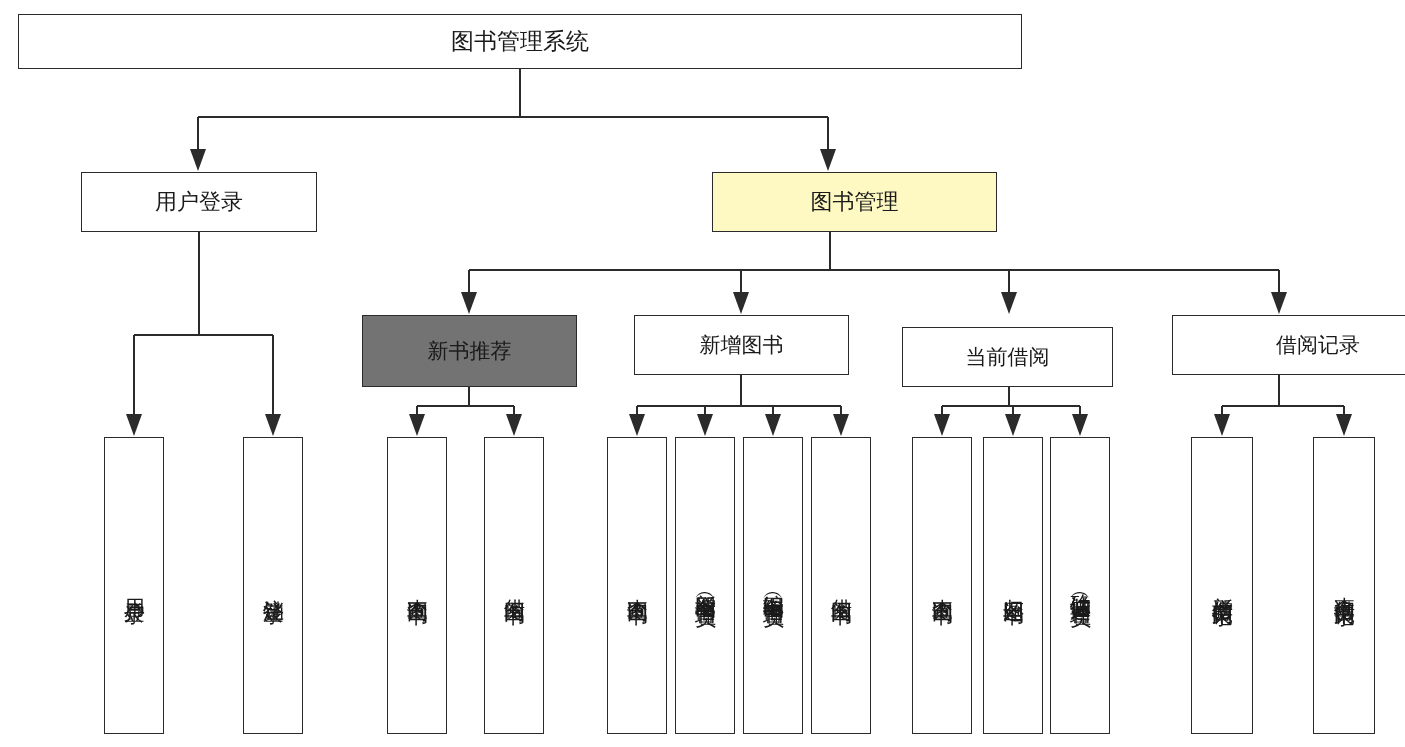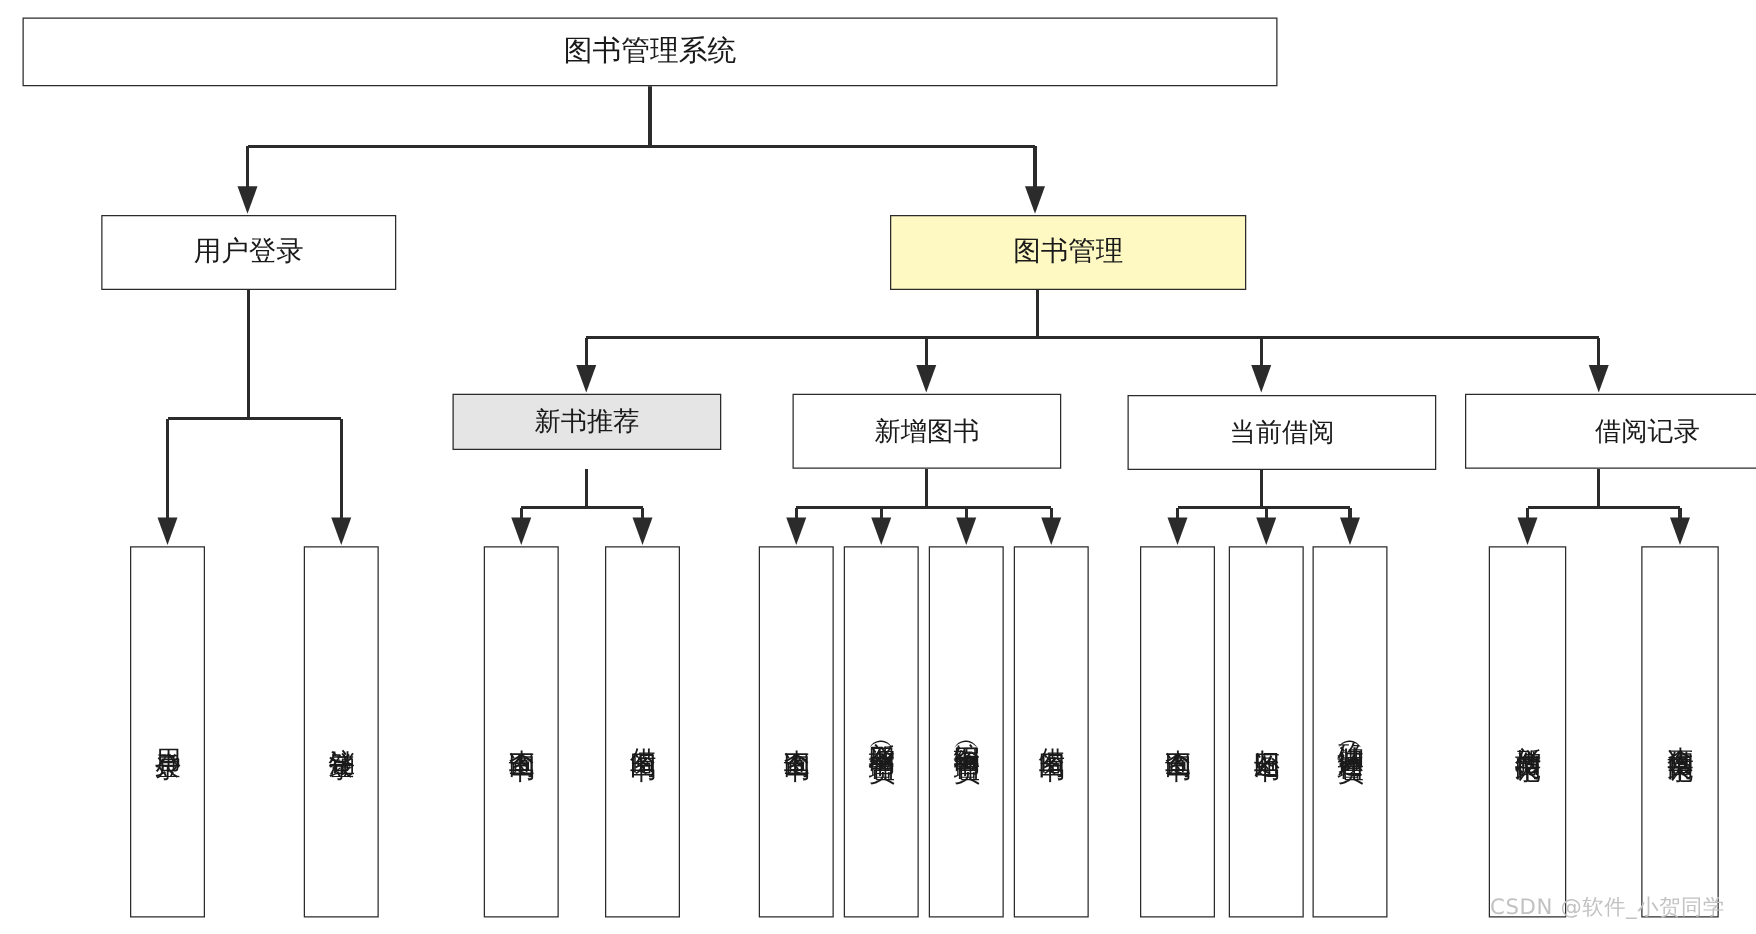--- a/index.html
+++ b/index.html
@@ -122,27 +122,27 @@
   <div id="node-layer">
       <div class="node-box node-root" style="left: 18px; top: 14px; width: 1004px; height: 55px; border-color: rgb(43, 43, 43); background: rgb(255, 255, 255);">
         <div class="node-label" style="color: rgb(26, 26, 26);">图书管理系统</div>
       </div>
       <div class="node-box node-l2" style="left: 81px; top: 172px; width: 236px; height: 60px; border-color: rgb(43, 43, 43); background: rgb(255, 255, 255);">
         <div class="node-label" style="color: rgb(26, 26, 26);">用户登录</div>
       </div>
       <div class="node-box node-l2" style="left: 712px; top: 172px; width: 285px; height: 60px; border-color: rgb(43, 43, 43); background: #fef9c3;">
         <div class="node-label" style="color: rgb(26, 26, 26);">图书管理</div>
       </div>
-      <div class="node-box node-l3" style="left: 362px; top: 315px; width: 215px; height: 45px; border-color: rgb(43, 43, 43); background: #e5e5e5; align-items: center;">
+      <div class="node-box node-l3" style="left: 362px; top: 315px; width: 215px; height: 72px; border-color: rgb(43, 43, 43); background: #737373; align-items: center;">
         <div class="node-label" style="color: rgb(26, 26, 26);">新书推荐</div>
       </div>
       <div class="node-box node-l3" style="left: 634px; top: 315px; width: 215px; height: 60px; border-color: rgb(43, 43, 43); background: rgb(255, 255, 255);">
         <div class="node-label" style="color: rgb(26, 26, 26);">新增图书</div>
       </div>
-      <div class="node-box node-l3" style="left: 902px; top: 316px; width: 247px; height: 60px; border-color: rgb(43, 43, 43); background: rgb(255, 255, 255);">
+      <div class="node-box node-l3" style="left: 902px; top: 327px; width: 211px; height: 60px; border-color: rgb(43, 43, 43); background: rgb(255, 255, 255);">
         <div class="node-label" style="color: rgb(26, 26, 26);">当前借阅</div>
       </div>
       <div class="node-box node-l3" style="left: 1172px; top: 315px; width: 247px; height: 60px; border-color: rgb(43, 43, 43); background: rgb(255, 255, 255); padding-left: 45px;">
         <div class="node-label" style="color: rgb(26, 26, 26);">借阅记录</div>
       </div>
       <div class="node-box node-leaf" style="left: 104px; top: 437px; width: 60px; height: 297px; border-color: rgb(43, 43, 43); background: rgb(255, 255, 255);">
         <div class="node-label" style="color: rgb(26, 26, 26);">用户登录</div>
       </div>
       <div class="node-box node-leaf" style="left: 243px; top: 437px; width: 60px; height: 297px; border-color: rgb(43, 43, 43); background: rgb(255, 255, 255);">
         <div class="node-label" style="color: rgb(26, 26, 26);">注销登录</div>
@@ -174,14 +174,13 @@
       <div class="node-box node-leaf" style="left: 1050px; top: 437px; width: 60px; height: 297px; border-color: rgb(43, 43, 43); background: rgb(255, 255, 255);">
         <div class="node-label" style="color: rgb(26, 26, 26);">确认归还（管理员）</div>
       </div>
       <div class="node-box node-leaf" style="left: 1191px; top: 437px; width: 62px; height: 297px; border-color: rgb(43, 43, 43); background: rgb(255, 255, 255);">
         <div class="node-label" style="color: rgb(26, 26, 26);">新增借阅记录</div>
       </div>
       <div class="node-box node-leaf" style="left: 1313px; top: 437px; width: 62px; height: 297px; border-color: rgb(43, 43, 43); background: rgb(255, 255, 255);">
         <div class="node-label" style="color: rgb(26, 26, 26);">查询借阅记录</div>
       </div>
     </div>
-  <div class="watermark" style="left: 1192px; top: 714px; color: rgb(194, 194, 194);">CSDN @软件_小贺同学</div>
 </div>
 
 </body></html>

